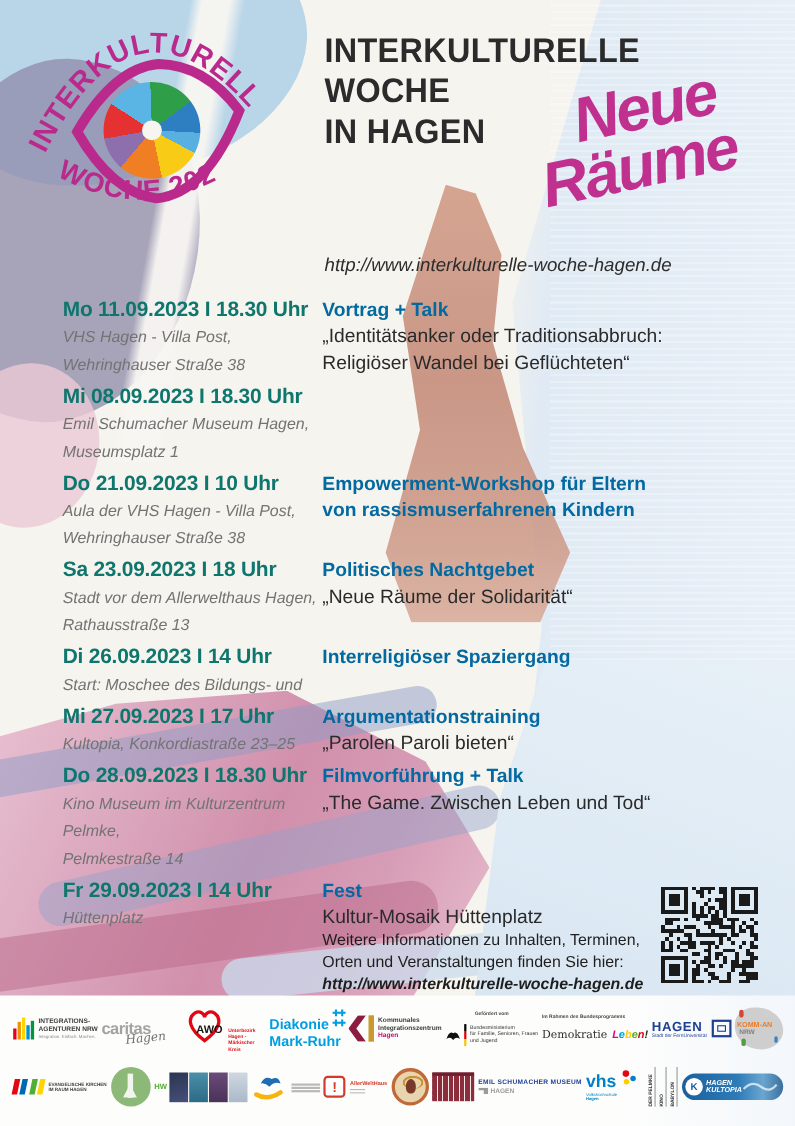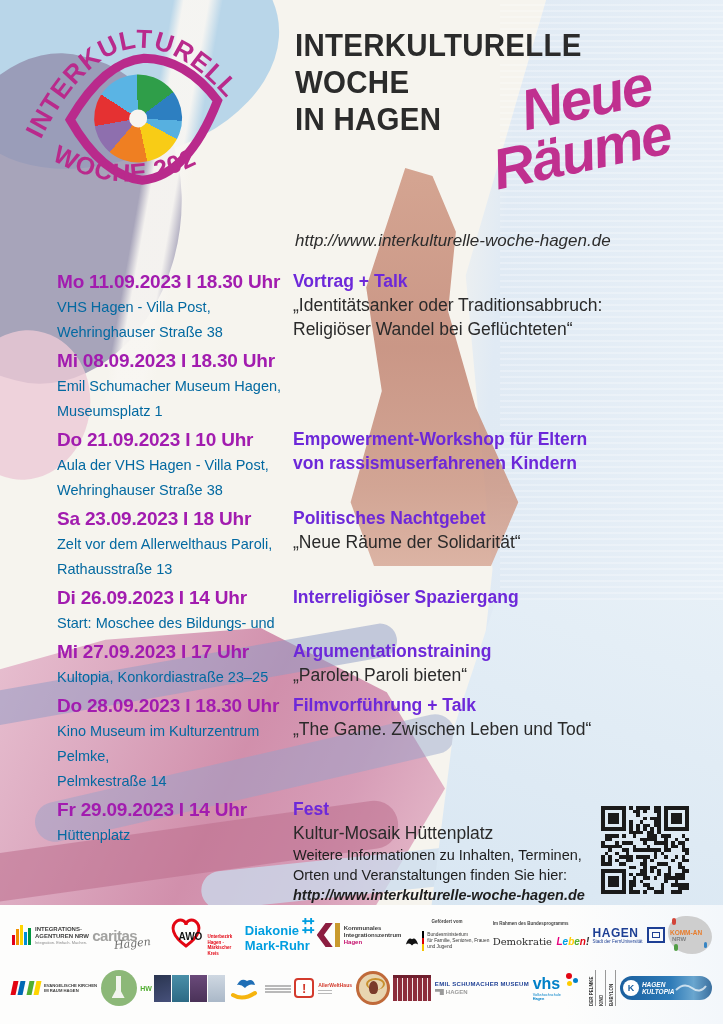--- a/index.html
+++ b/index.html
@@ -57,23 +57,23 @@
     line-height:37px;letter-spacing:.3px;transform:scaleX(.95);transform-origin:left top;}
   .neue{position:absolute;left:486px;top:74px;color:#c0308f;transform:rotate(-12deg);
     font-style:italic;font-weight:bold;font-size:57px;line-height:52px;letter-spacing:-2px;}
   .neue .l1{margin-left:40px;}
   .url-top{position:absolute;left:295px;top:231px;font-style:italic;font-size:17px;
     color:#2c2c2c;font-weight:500;}
 
   
   .events{position:absolute;left:57px;top:269px;width:630px;}
   .event{display:grid;grid-template-columns:236px 1fr;margin-bottom:3px;}
-  .date{font-size:19px;font-weight:bold;color:#a21caf;line-height:26px;letter-spacing:-.2px;}
-  .venue{font-size:14.5px;color:#0369a1;line-height:25px;}
-  .etitle{font-size:17.5px;font-weight:bold;color:#6d28d9;line-height:24px;}
+  .date{font-size:19px;font-weight:bold;color:#0f766e;line-height:26px;letter-spacing:-.2px;}
+  .venue{font-style:italic;font-size:14.5px;color:#737373;line-height:25px;}
+  .etitle{font-size:17.5px;font-weight:bold;color:#0369a1;line-height:24px;}
   .esub{font-size:17.5px;color:#2a2a2a;line-height:24px;}
   .events .line:empty{display:none;}
 
   .more-info{position:absolute;left:293px;top:845px;font-size:14.5px;line-height:20px;color:#1e1e1e;}
   .more-info .mi-url{font-style:italic;font-weight:bold;}
   .qr{position:absolute;left:600px;top:806px;width:90px;height:88px;}
 
   
   .lrow{position:absolute;left:12px;width:700px;display:flex;align-items:center;}
   .lrow1{top:912px;height:46px;justify-content:space-between;}
@@ -266,21 +266,21 @@
       </div>
       <div>
         <div class="etitle line">Empowerment-Workshop für Eltern</div>
         <div class="etitle line">von rassismuserfahrenen Kindern</div>
       </div>
     </div>
 
     <div class="event">
       <div>
         <div class="date line">Sa 23.09.2023 I 18 Uhr</div>
-        <div class="venue line">Zelt vor dem Allerwelthaus Paroli,</div>
+        <div class="venue line">Stadt vor dem Allerwelthaus Hagen,</div>
         <div class="venue line">Rathausstraße 13</div>
       </div>
       <div>
         <div class="etitle line">Politisches Nachtgebet</div>
         <div class="esub line">„Neue Räume der Solidarität“</div>
       </div>
     </div>
 
     <div class="event">
       <div>

